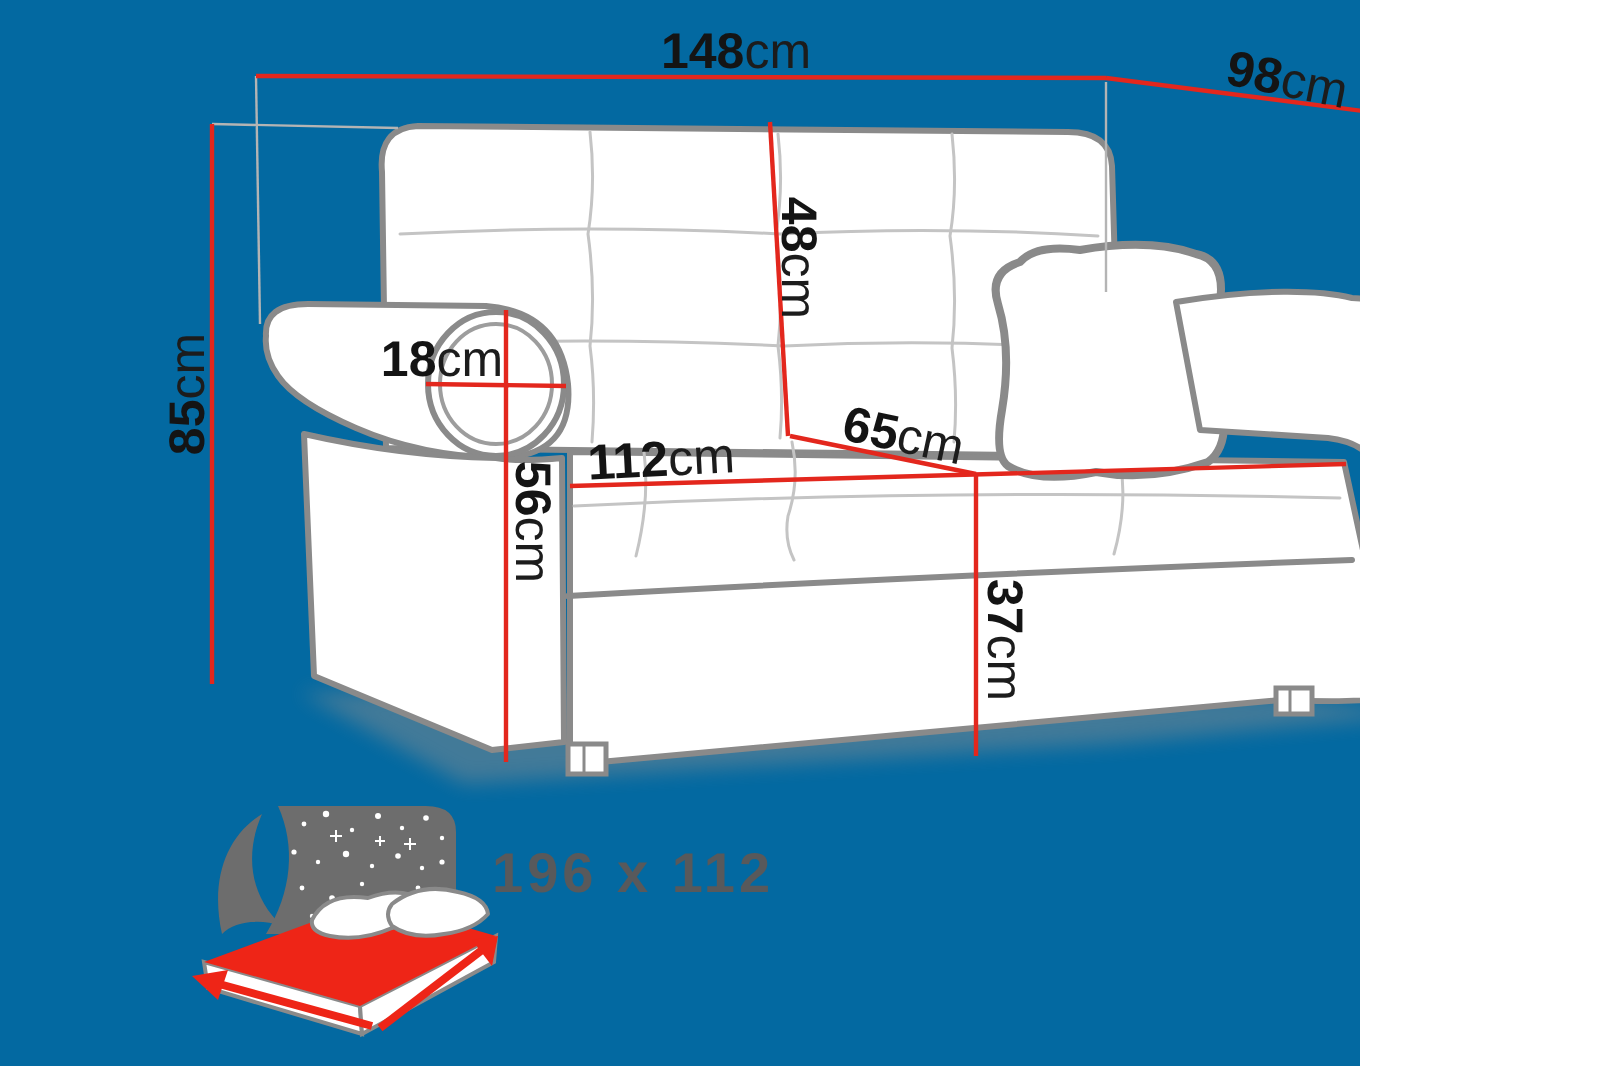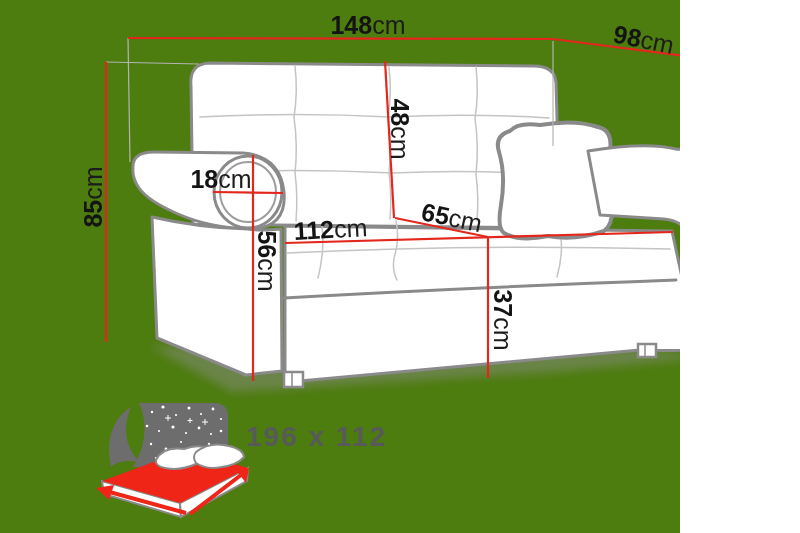--- a/index.html
+++ b/index.html
@@ -1,16 +1,16 @@
 <!DOCTYPE html>
 <html><head>
 <meta charset="utf-8">
 <style>
   html,body{margin:0;padding:0;background:#ffffff;}
-  #stage{position:relative;width:680px;height:533px;background:#4d7c0f;overflow:hidden;
+  #stage{position:relative;width:680px;height:533px;background:#0369a1;overflow:hidden;
          font-family:"Liberation Sans", sans-serif;}
   svg{position:absolute;left:0;top:0;}
   .dim-num{font-weight:700;fill:#141414;}
   .dim-unit{font-weight:400;fill:#1c1c1c;}
   .dim-label{font-size:25px;font-family:"Liberation Sans",sans-serif;}
   .bed-label{font-size:28px;font-weight:700;fill:#58595b;letter-spacing:2px;
              font-family:"Liberation Sans",sans-serif;}
   .outline{fill:#ffffff;stroke:#8a8a8a;stroke-width:3;stroke-linejoin:round;stroke-linecap:round;}
   .outline-thin{fill:none;stroke:#c4c4c4;stroke-width:1.5;stroke-linecap:round;}
   .outline-med{fill:none;stroke:#9d9d9d;stroke-width:2;stroke-linecap:round;}

